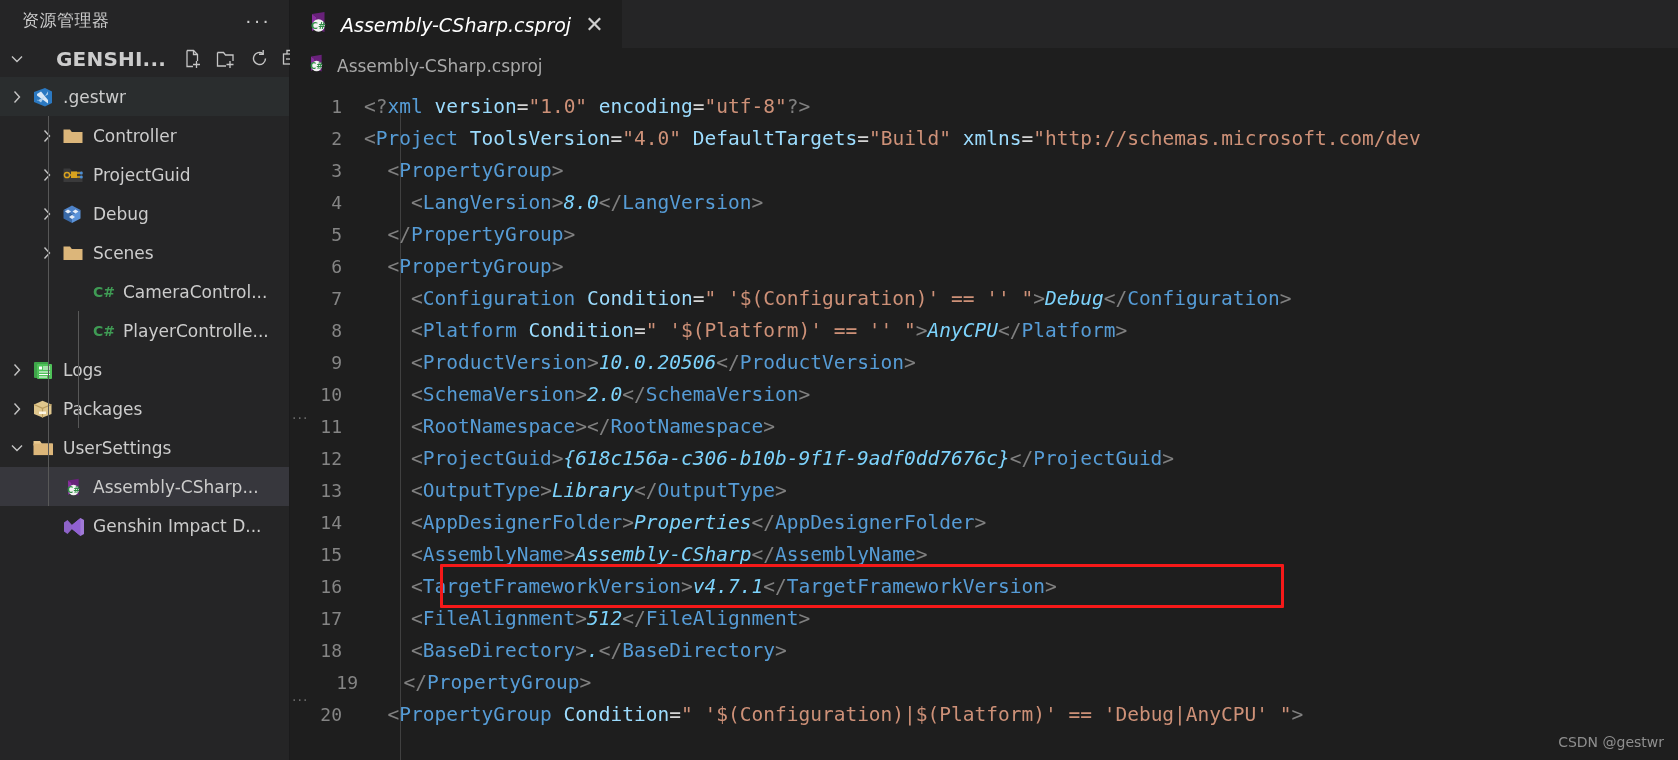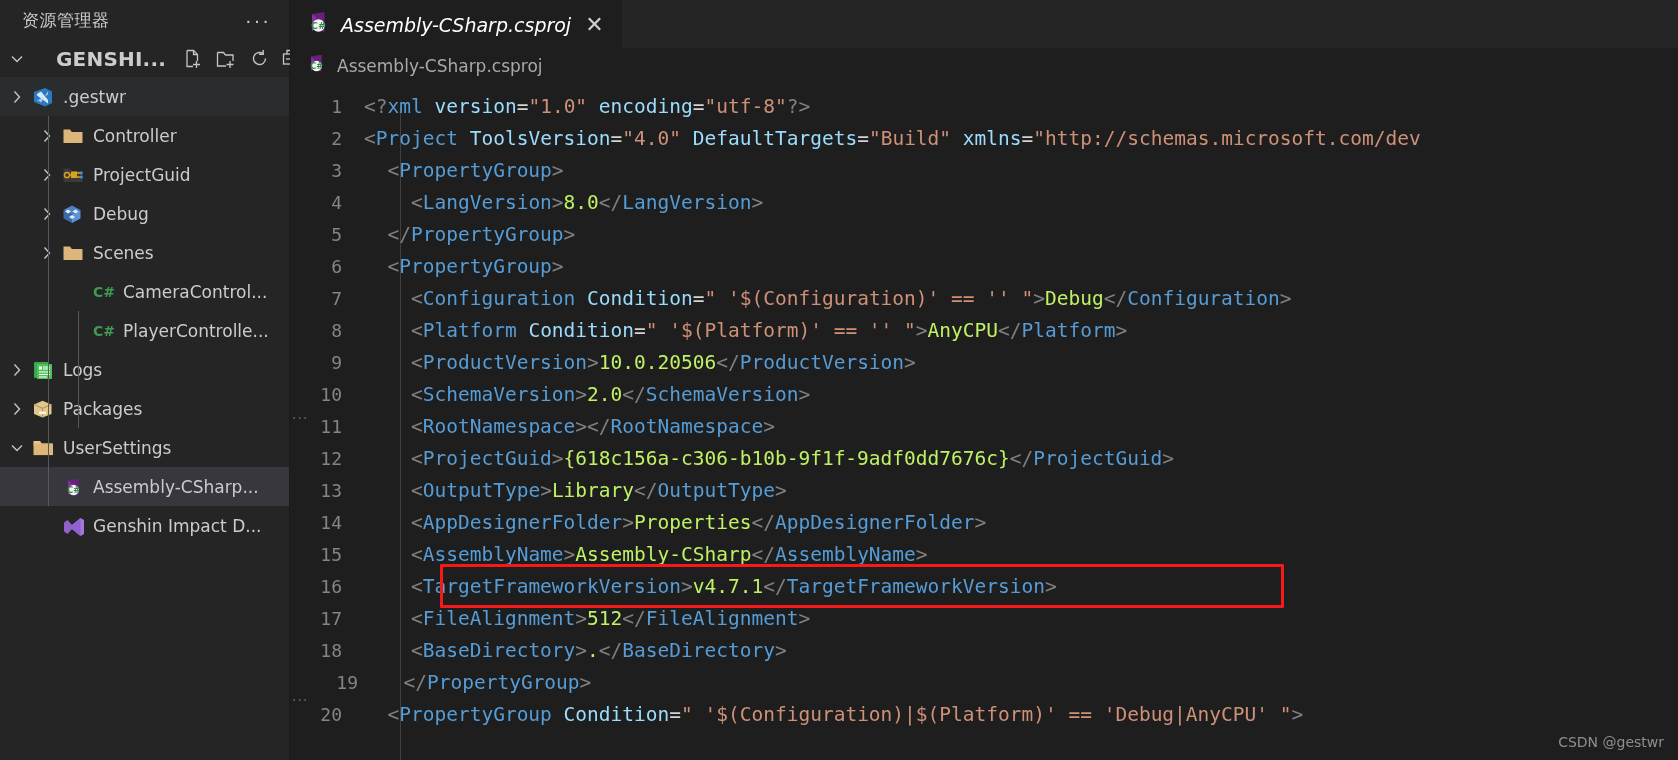--- a/index.html
+++ b/index.html
@@ -104,21 +104,21 @@
   }
   .lcontent { flex: 1 1 auto; white-space: pre; }
   .indent-guide-col {
     position: absolute; width: 1px; background: #404040;
   }
 
   
   .t-tag   { color: #569cd6; }
   .t-attr  { color: #9cdcfe; }
   .t-str   { color: #ce9178; }
-  .t-txt   { color: #bef264; }
+  .t-txt   { color: #7dd3fc; font-style: italic; }
   .t-brk   { color: #808080; }
   .t-url   { color: #ce9178; }
   .t-plain { color: #d4d4d4; }
 
   .redbox {
     position: absolute; border: 3px solid #f61919;
     pointer-events: none; border-radius: 1px;
   }
   .watermark {
     position: absolute; right: 14px; bottom: 10px;

